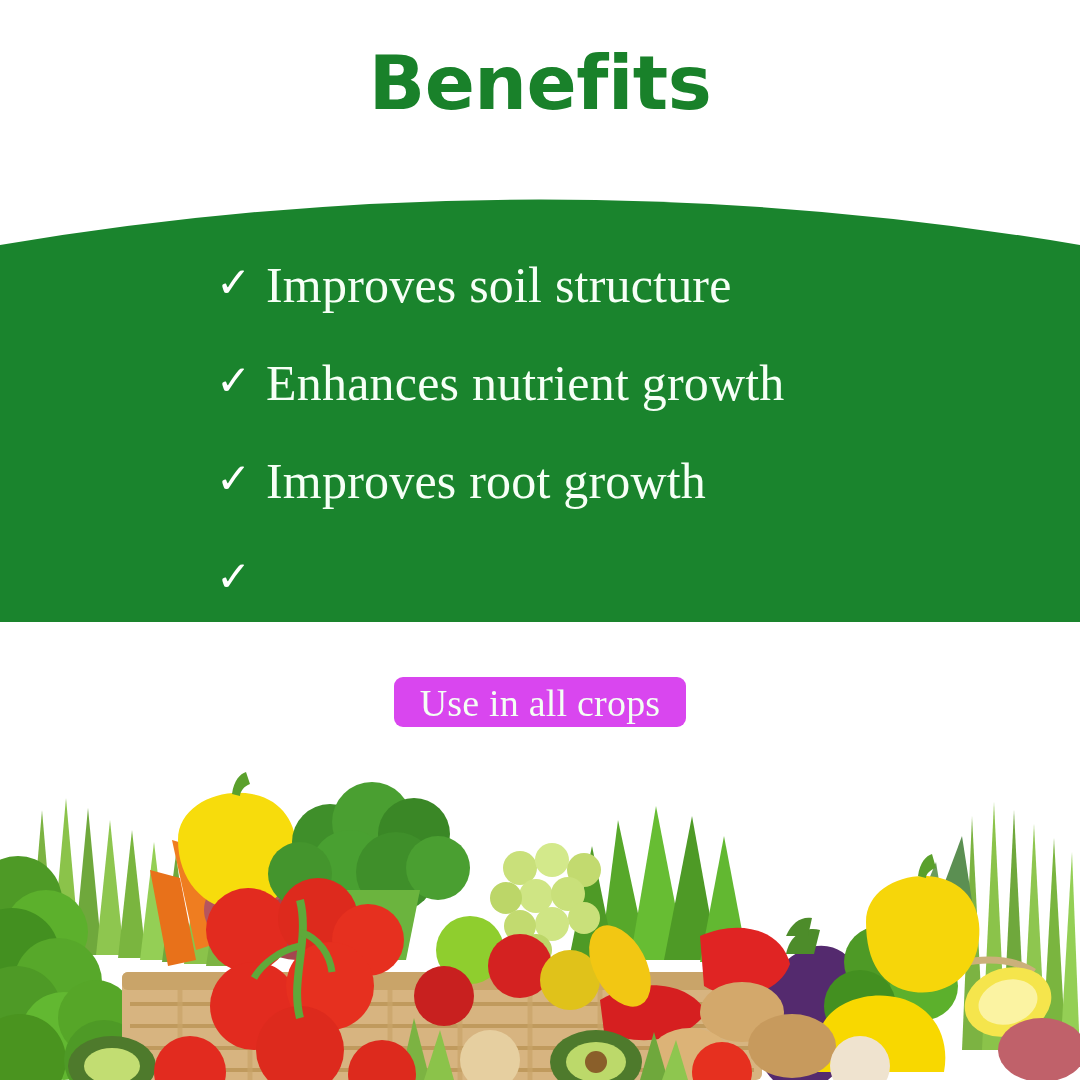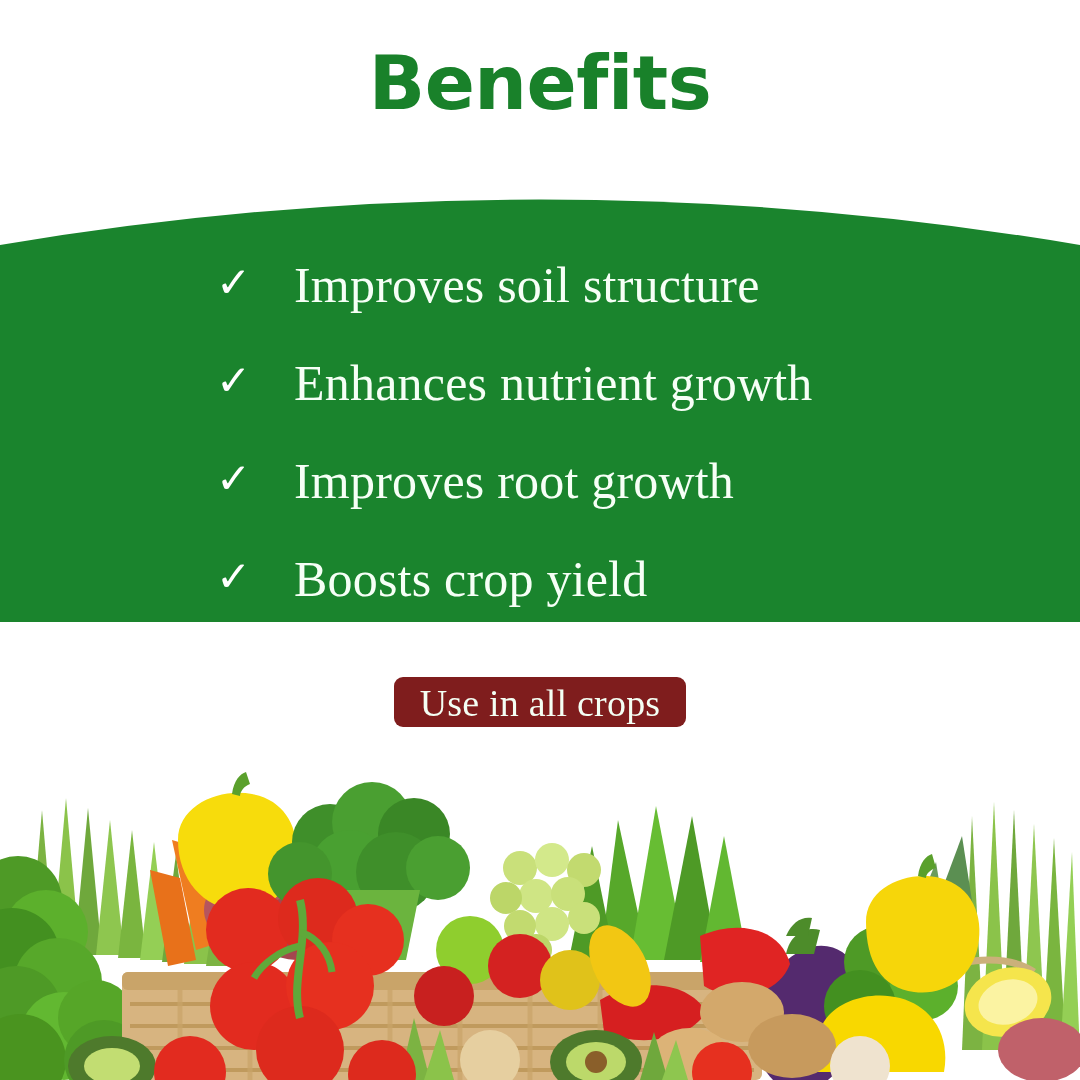--- a/index.html
+++ b/index.html
@@ -87,35 +87,34 @@
     margin-right: 4px;
     transform: translateY(-2px);
   }
   .benefit-text {
     font-family: "Liberation Serif", "DejaVu Serif", serif;
     font-size: 50px;
     line-height: 1.05;
     color: #f6fff6;
     letter-spacing: 0.2px;
     white-space: nowrap;
-    margin-left: 28px;
   }
 
   
   .cta-wrap {
     position: absolute;
     left: 0;
     top: 677px;
     width: 1080px;
     text-align: center;
     z-index: 5;
   }
   .cta-button {
     display: inline-block;
-    background: #7f1d1d;
+    background: #d946ef;
     color: #f4fff4;
     border: none;
     border-radius: 9px;
     padding: 6px 26px 9px 26px;
     font-family: "Liberation Serif", "DejaVu Serif", serif;
     font-size: 38px;
     line-height: 1.1;
     letter-spacing: 0.2px;
     cursor: pointer;
     min-width: 250px;
@@ -163,21 +162,20 @@
     <li class="benefit-item">
       <span class="check-icon">✓</span>
       <span class="benefit-text">Enhances nutrient growth</span>
     </li>
     <li class="benefit-item">
       <span class="check-icon">✓</span>
       <span class="benefit-text">Improves root growth</span>
     </li>
     <li class="benefit-item">
       <span class="check-icon">✓</span>
-      <span class="benefit-text">Boosts crop yield</span>
     </li>
   </ul>
 
   <div class="cta-wrap">
     <button class="cta-button">Use in all crops</button>
   </div>
 
   <div class="produce-strip">
     <svg viewBox="0 0 1080 330" preserveAspectRatio="none" aria-hidden="true">
       <rect x="0" y="0" width="1080" height="330" fill="#ffffff"></rect>

